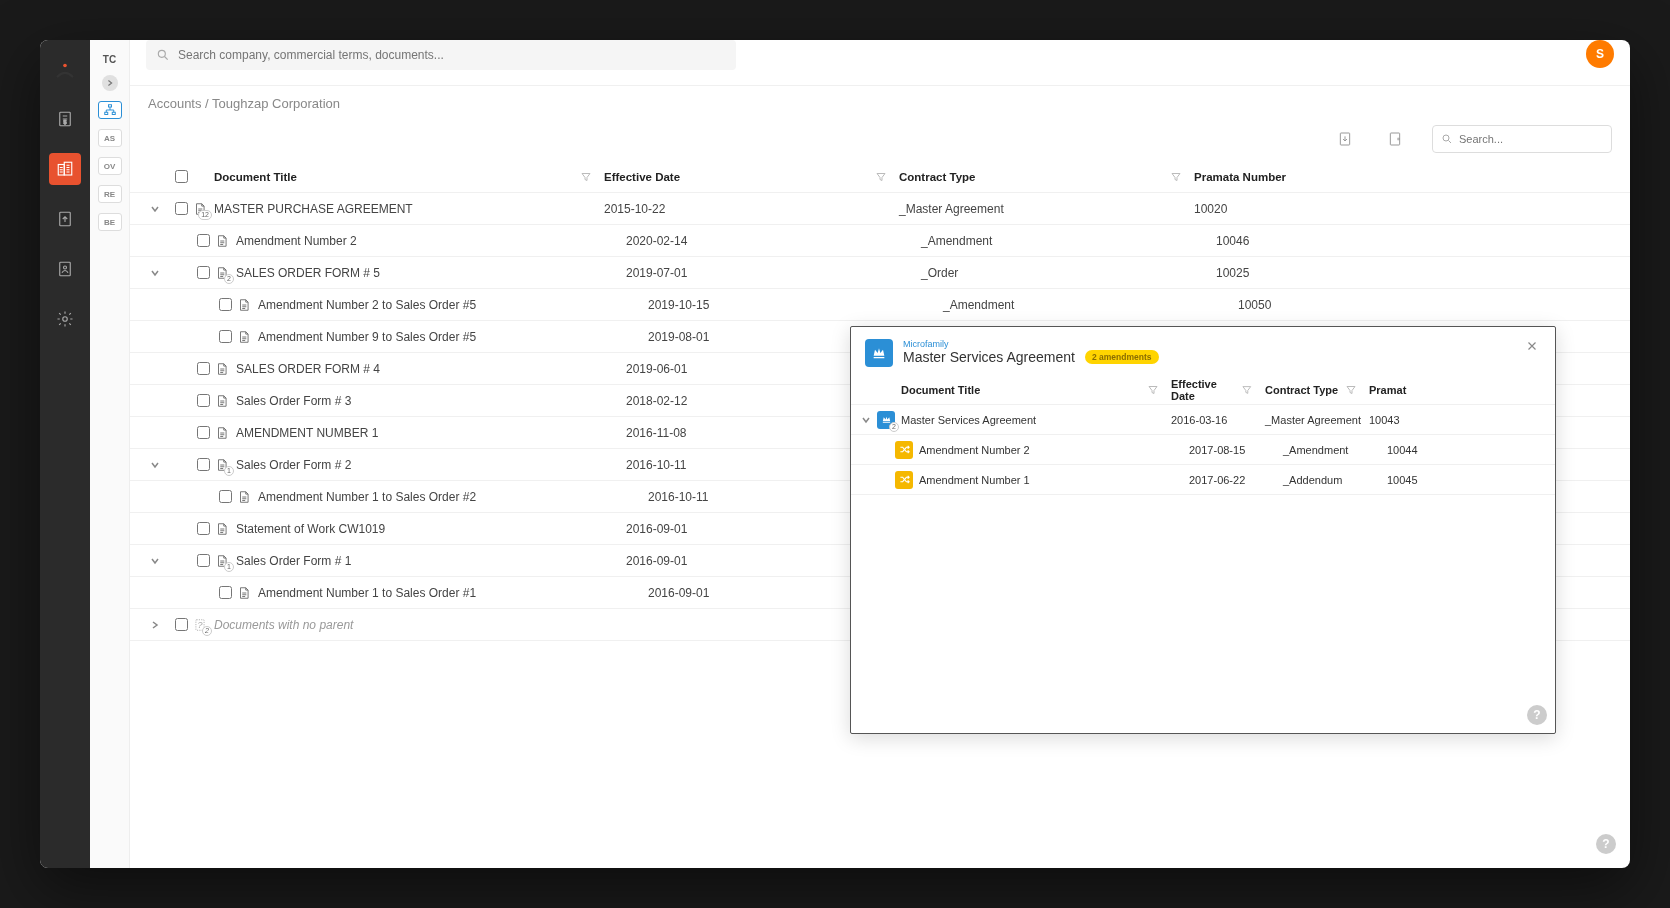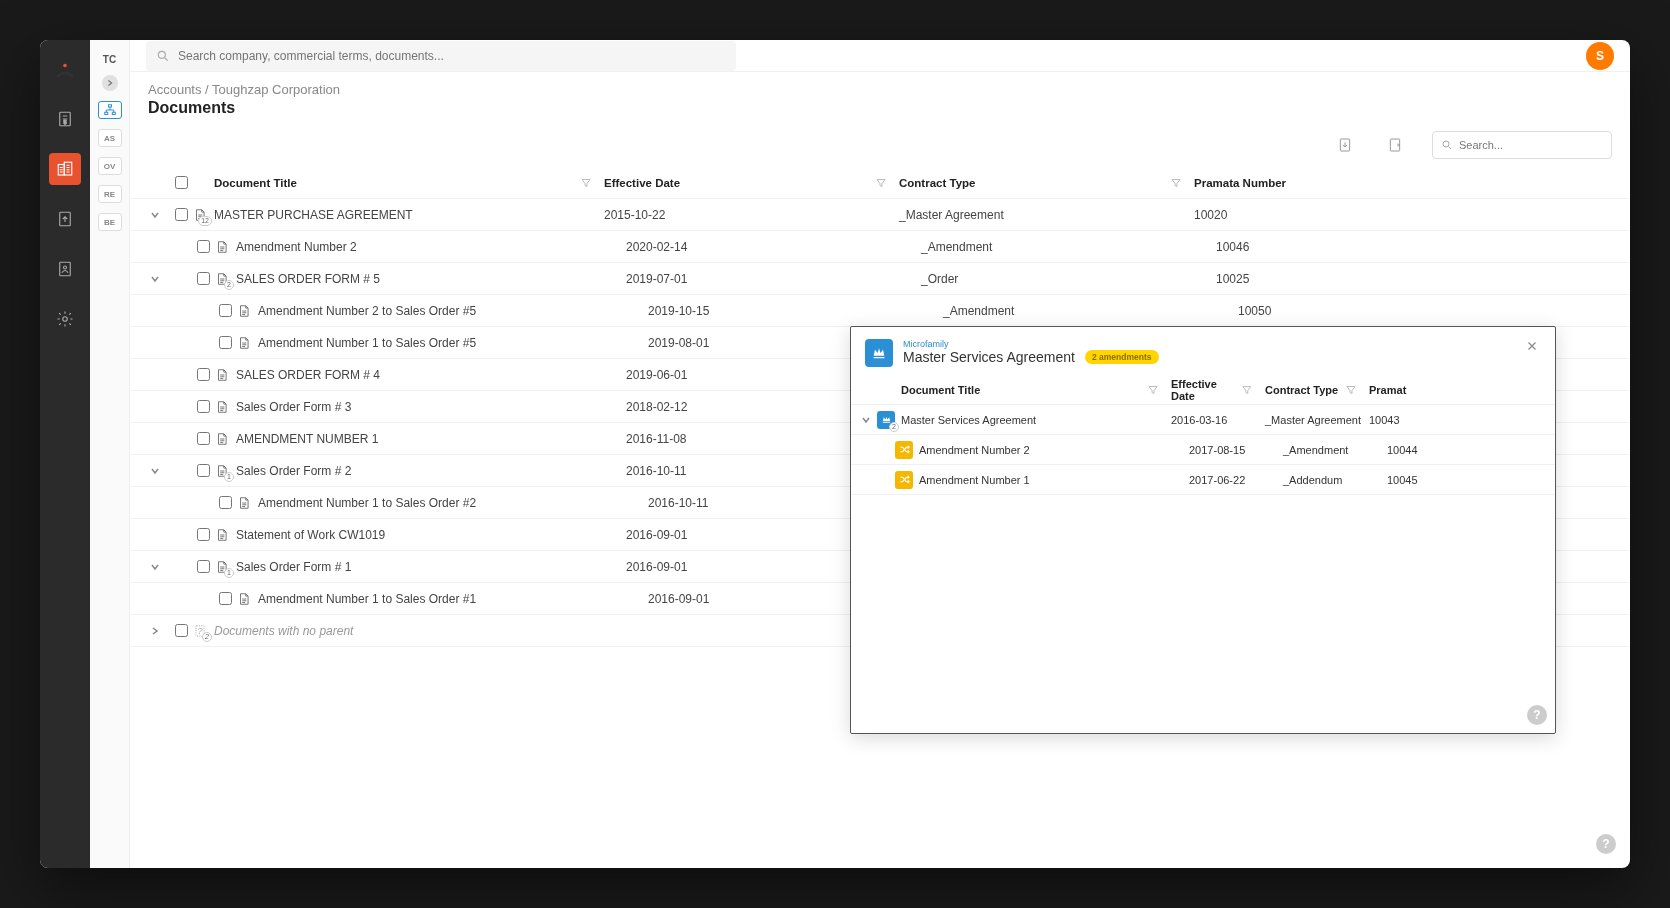--- a/index.html
+++ b/index.html
@@ -10,21 +10,21 @@
 .sidebar-item { width: 32px; height: 32px; display: flex; align-items: center; justify-content: center; border-radius: 4px; color: #aaa; cursor: pointer; }
 .sidebar-item.active { background: #e8522f; color: #fff; }
 .sidebar-item svg { width: 18px; height: 18px; }
 .secondary-rail { width: 40px; background: #fafafa; border-right: 1px solid #eee; display: flex; flex-direction: column; align-items: center; padding-top: 14px; gap: 10px; }
 .rail-title { font-size: 10px; font-weight: 600; color: #555; }
 .rail-dot { width: 16px; height: 16px; border-radius: 50%; background: #e0e0e0; display: flex; align-items: center; justify-content: center; font-size: 8px; color: #777; }
 .rail-chip { width: 24px; height: 18px; border: 1px solid #ddd; border-radius: 3px; display: flex; align-items: center; justify-content: center; font-size: 8px; color: #888; background: #fff; font-weight: 600; }
 .rail-chip.active { border-color: #2b8fd6; color: #2b8fd6; }
 .rail-chip svg { width: 12px; height: 12px; }
 .main { flex: 1; display: flex; flex-direction: column; overflow: hidden; position: relative; }
-.topbar { height: 32px; display: flex; align-items: center; padding: 0 16px; gap: 12px; border-bottom: 1px solid #f0f0f0; }
+.topbar { height: 46px; display: flex; align-items: flex-start; padding: 0 16px; gap: 12px; border-bottom: 1px solid #f0f0f0; }
 .search-global { flex: 0 0 590px; height: 30px; background: #f5f5f5; border-radius: 4px; display: flex; align-items: center; padding: 0 10px; color: #aaa; }
 .search-global svg { width: 14px; height: 14px; margin-right: 8px; }
 .search-global input { border: none; background: transparent; outline: none; font-size: 12px; color: #666; flex: 1; }
 .avatar { margin-left: auto; width: 28px; height: 28px; border-radius: 50%; background: #ff7b00; color: #fff; display: flex; align-items: center; justify-content: center; font-weight: 600; font-size: 12px; }
 .breadcrumb-area { padding: 10px 18px 6px; }
 .breadcrumb { font-size: 13px; color: #888; }
 .page-title { font-size: 16px; font-weight: 700; color: #222; margin-top: 2px; }
 .toolbar { display: flex; align-items: center; padding: 8px 18px; gap: 24px; }
 .toolbar-spacer { flex: 1; }
 .toolbar-icon { width: 26px; height: 26px; display: flex; align-items: center; justify-content: center; color: #999; cursor: pointer; border:1px solid transparent; border-radius:3px;}
@@ -157,21 +157,20 @@
             <circle cx="10" cy="10" r="6"></circle>
             <path d="M20 20l-5-5"></path>
           </svg>
         <input type="text" placeholder="Search company, commercial terms, documents..." style="">
       </div>
       <div class="avatar">S</div>
     </div>
 
     <div class="breadcrumb-area">
       <div class="breadcrumb">Accounts / Toughzap Corporation</div>
-      <div class="page-title">Documents</div>
     </div>
 
     <div class="toolbar">
       <div class="toolbar-spacer"></div>
       <div class="toolbar-icon">
           <svg viewBox="0 0 24 24" fill="none" stroke="currentColor" stroke-width="1.5">
             <rect x="5" y="3" width="14" height="18" rx="1"></rect>
             <path d="M12 8v7M9 12l3 3 3-3"></path>
           </svg>
         </div>
@@ -324,21 +323,21 @@
             <div class="col-icon">
               <div class="doc-icon">
                 <svg viewBox="0 0 24 24" fill="none" stroke="currentColor" stroke-width="1.5">
                   <path d="M6 3h9l4 4v14H6z"></path>
                   <path d="M15 3v4h4"></path>
                   <path d="M9 12h7M9 15h7M9 18h5"></path>
                 </svg>
               </div>
             </div>
             <div class="col-title">
-              <span>Amendment Number 1 to Sales Order #5</span>
+              <span>Amendment Number 9 to Sales Order #5</span>
             </div>
             <div class="col-date">2019-08-01</div>
             <div class="col-type"></div>
             <div class="col-pnum"></div>
           </div>
           <div class="trow indent-2">
             <div class="col-expand"></div>
             <div class="col-check">
               <input type="checkbox" style="">
             </div>

